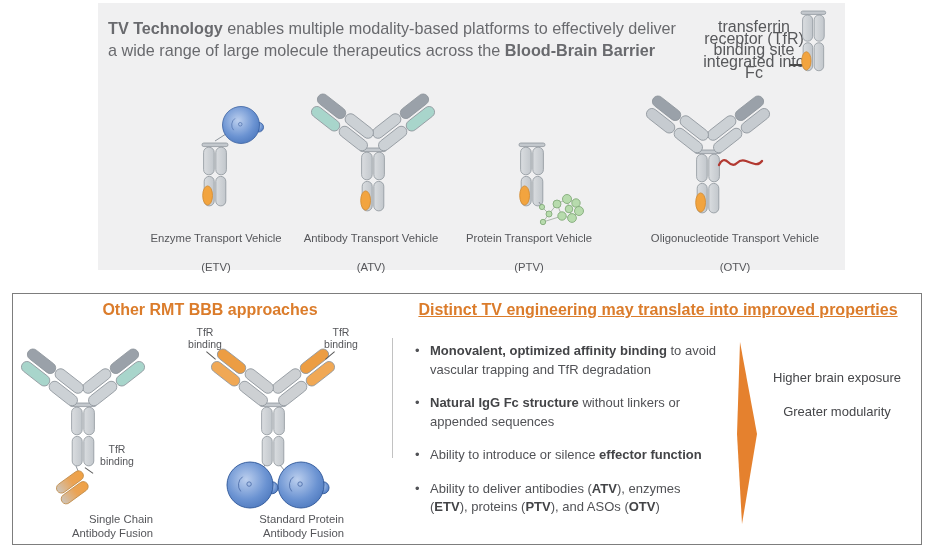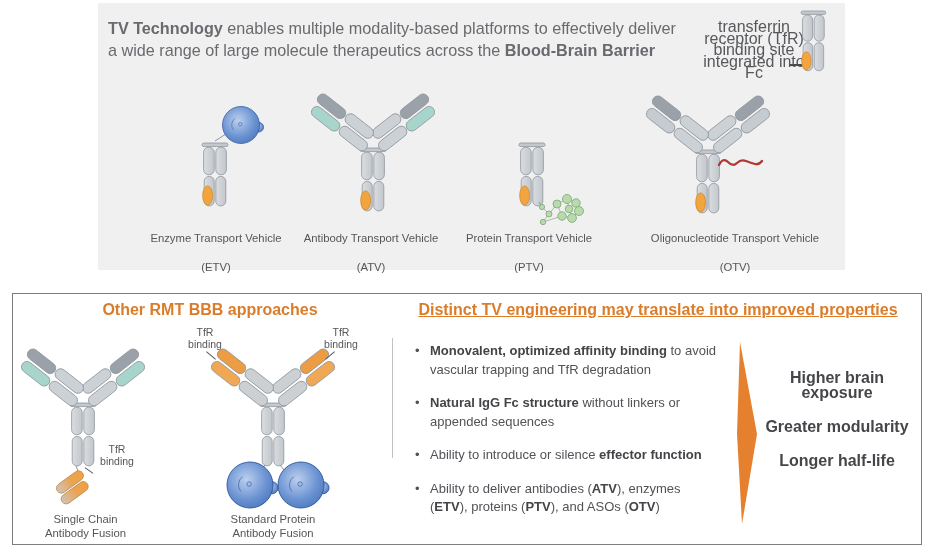--- a/index.html
+++ b/index.html
@@ -24,28 +24,28 @@
 
   
   .bottom-panel { left:12px; top:293px; width:910px; height:252px; background:#ffffff; border:1.5px solid #7d7d7d; }
   .sec-title { font-weight:bold; font-size:16px; color:#db7c2b; text-align:center; }
   .left-title { left:30px; top:301px; width:360px; }
   .right-title { left:402px; top:301px; width:512px;text-decoration:underline; }
   .divider { left:392px; top:338px; width:1px; height:120px; background:#c2c2c2; }
 
   .tfr-label { width:48px; text-align:center; font-size:10.5px; line-height:12px; color:#55565a; }
   .tfr-line { height:1px; background:#5a5a5a; }
-  .app-label { text-align:center; font-size:11.3px; line-height:14px; color:#55565a; }
+  .app-label { text-align:right; font-size:11.3px; line-height:14px; color:#55565a; }
 
   .bullets { left:413px; top:342px; width:306px; list-style:none; }
   .bullets li { position:relative; padding-left:17px; margin-bottom:15px; font-size:13px; line-height:18.5px; color:#515256; }
   .bullets li::before { content:"\2022"; position:absolute; left:2px; top:0; color:#515256; }
 
   .benefits { left:753px; top:370px; width:168px; text-align:center; }
-  .benefit { font-size:16px; font-weight:bold; color:#454649; line-height:15px; margin-bottom:19px; }
+  .benefit { font-size:13px; font-weight:normal; color:#454649; line-height:15px; margin-bottom:19px; }
 </style>
 </head>
 <body>
 
 <svg width="0" height="0" style="position:absolute" aria-hidden="true">
   <defs>
     <linearGradient id="chainGrad" x1="0" y1="0" x2="1" y2="0">
       <stop offset="0" stop-color="#dadde0"></stop>
         <stop offset="1" stop-color="#c2c7cc"></stop>
     </linearGradient>
@@ -227,16 +227,15 @@
     <li><span>Ability to deliver antibodies (</span><b>ATV</b><span>), enzymes (</span><b>ETV</b><span>), proteins (</span><b>PTV</b><span>), and ASOs (</span><b>OTV</b><span>)</span></li>
   </ul>
 
   <svg class="abs" style="left:725px;top:335px" width="40" height="195" viewBox="0 0 40 195">
     <polygon points="15,7 32,99 17,189 12,99" fill="#e5812e"></polygon>
   </svg>
 
   <div class="abs benefits">
     <div class="benefit">Higher brain exposure</div>
     <div class="benefit">Greater modularity</div>
-    <div class="benefit">Longer half-life</div>
   </div>
 
 </div>
 
 </body></html>

